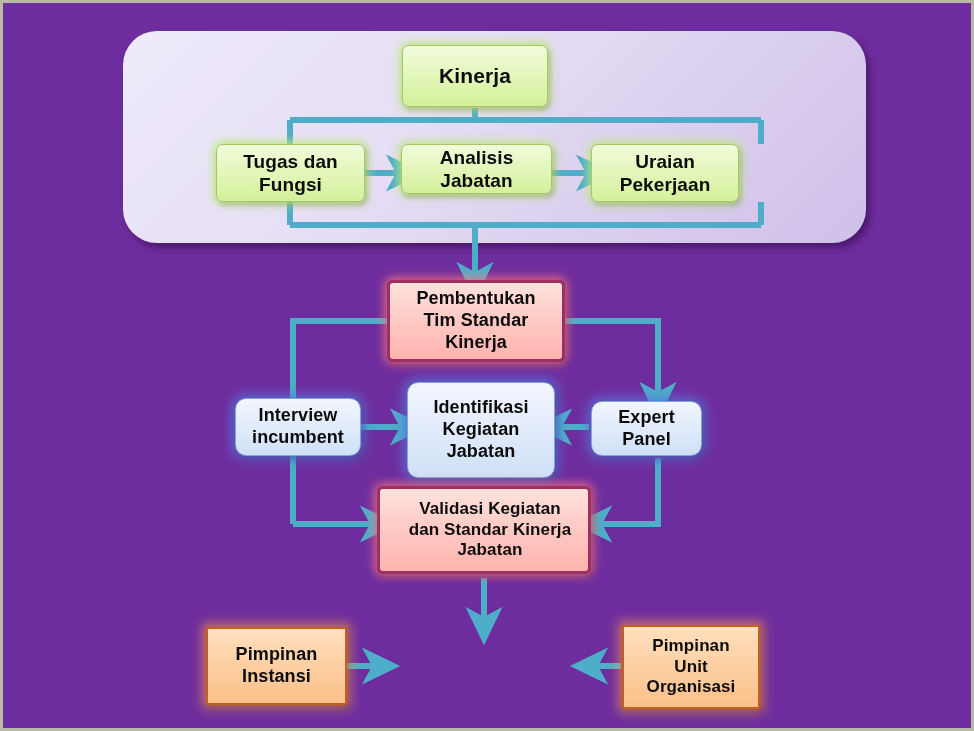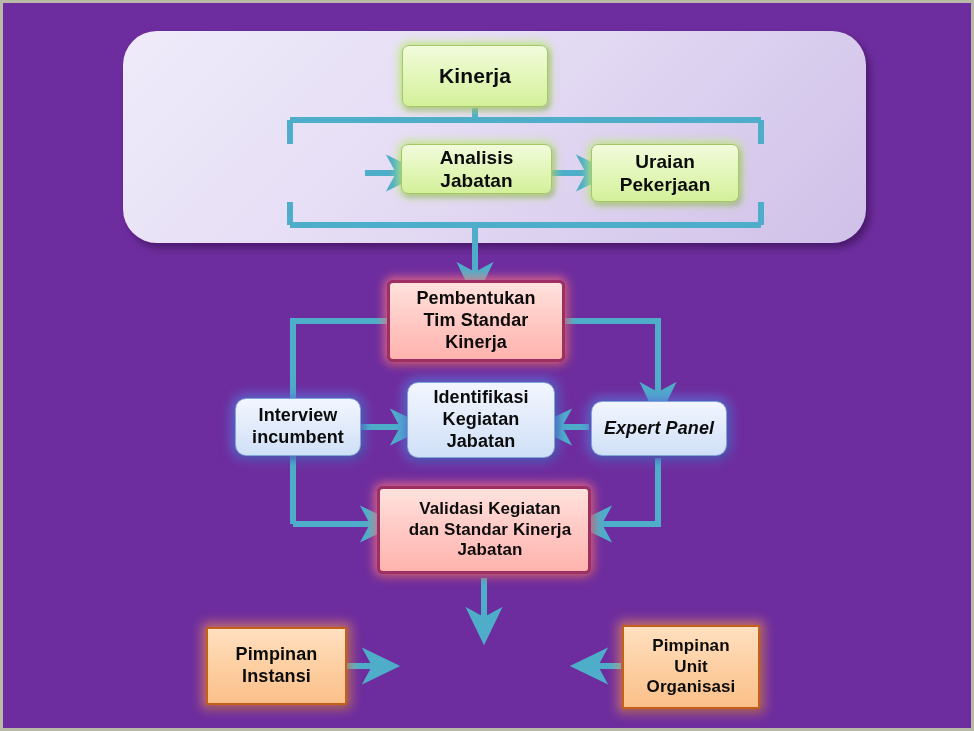--- a/index.html
+++ b/index.html
@@ -135,42 +135,45 @@
       <path d="M362,170 L396,170" marker-end="url(#ar-r)"></path>
 
       <path d="M549,170 L586,170" marker-end="url(#ar-r)"></path>
     </g>
   </svg>
 
   <div class="node n-green" style="left:399px; top:42px; width:146px; height:62px; font-size:21px;">
     <span>Kinerja</span>
   </div>
 
+  <div class="node n-green" style="left:213px; top:141px; width:149px; height:58px; font-size:19px;">
+    <span>Tugas dan<br>Fungsi</span>
+  </div>
 
   <div class="node n-green" style="left:398px; top:141px; width:151px; height:50px; font-size:19px;">
     <span>Analisis<br>Jabatan</span>
   </div>
 
   <div class="node n-pink" style="left:384px; top:277px; width:178px; height:82px; font-size:18px;">
     <span>Pembentukan<br>Tim Standar<br>Kinerja</span>
   </div>
 
   <div class="node n-green" style="left:588px; top:141px; width:148px; height:58px; font-size:19px;">
     <span>Uraian<br>Pekerjaan</span>
   </div>
 
   <div class="node n-blue" style="left:232px; top:395px; width:126px; height:58px; font-size:18px;">
     <span>Interview<br>incumbent</span>
   </div>
 
-  <div class="node n-blue" style="left:404px; top:379px; width:148px; height:76px; font-size:18px;">
+  <div class="node n-blue" style="left:404px; top:379px; width:148px; height:96px; font-size:18px;">
     <span>Identifikasi<br>Kegiatan<br>Jabatan</span>
   </div>
 
-  <div class="node n-blue" style="left:588px; top:398px; width:136px; height:55px; font-size:18px;font-style:italic;">
+  <div class="node n-blue" style="left:588px; top:398px; width:111px; height:55px; font-size:18px;">
     <span>Expert Panel</span>
   </div>
 
   <div class="node n-pink" style="left:374px; top:483px; width:214px; height:88px; font-size:17px;padding-left:12px;">
     <span>Validasi Kegiatan<br>dan Standar Kinerja<br>Jabatan</span>
   </div>
 
   <div class="node n-orange" style="left:203px; top:624px; width:141px; height:78px; font-size:18px;">
     <span>Pimpinan<br>Instansi</span>
   </div>

